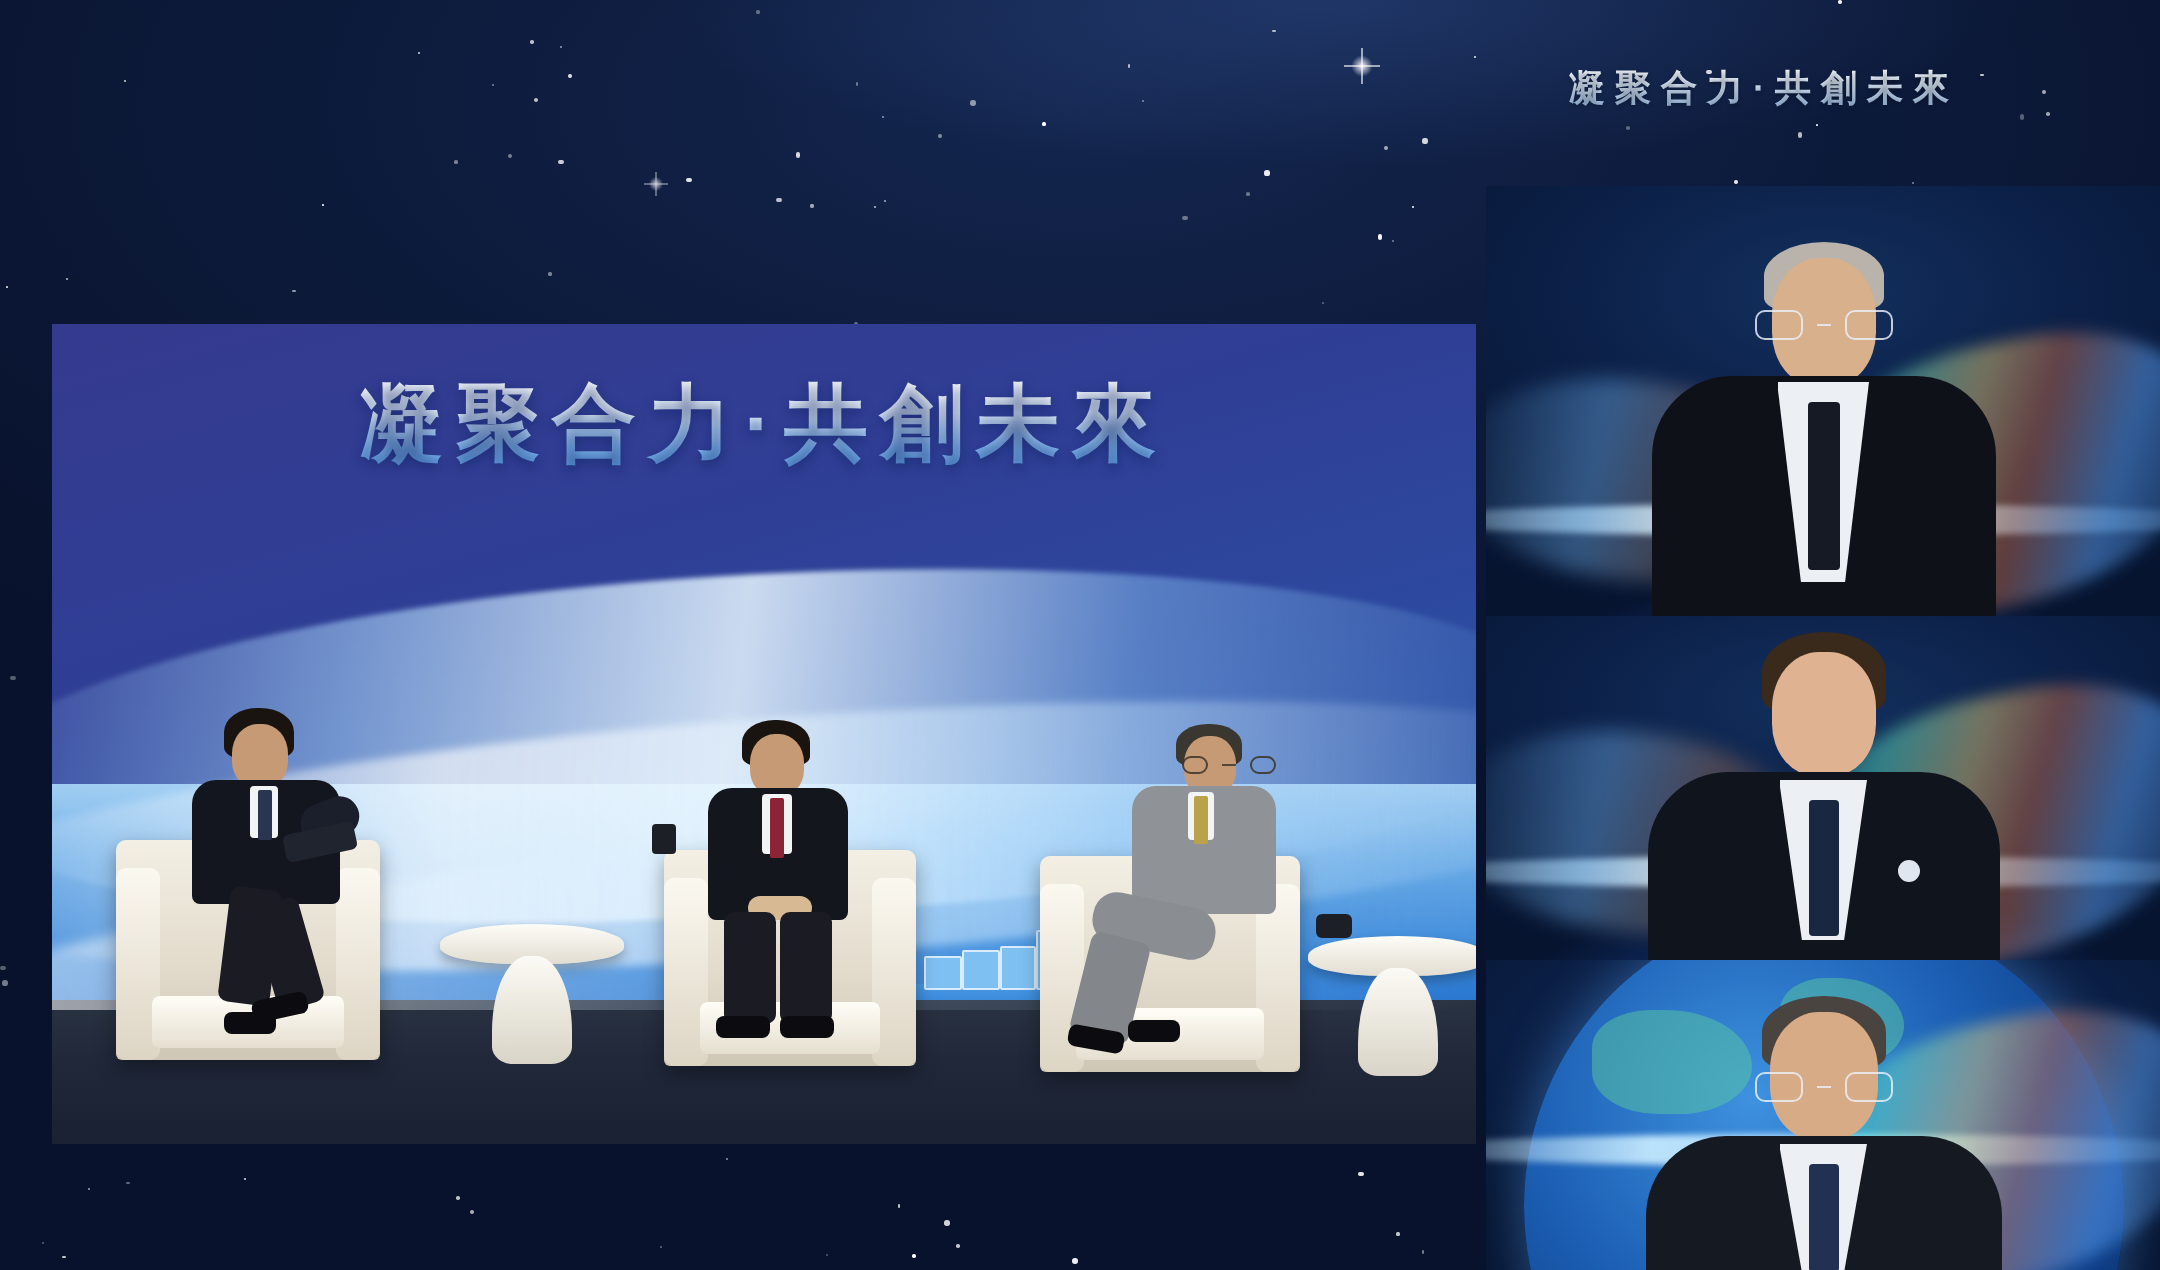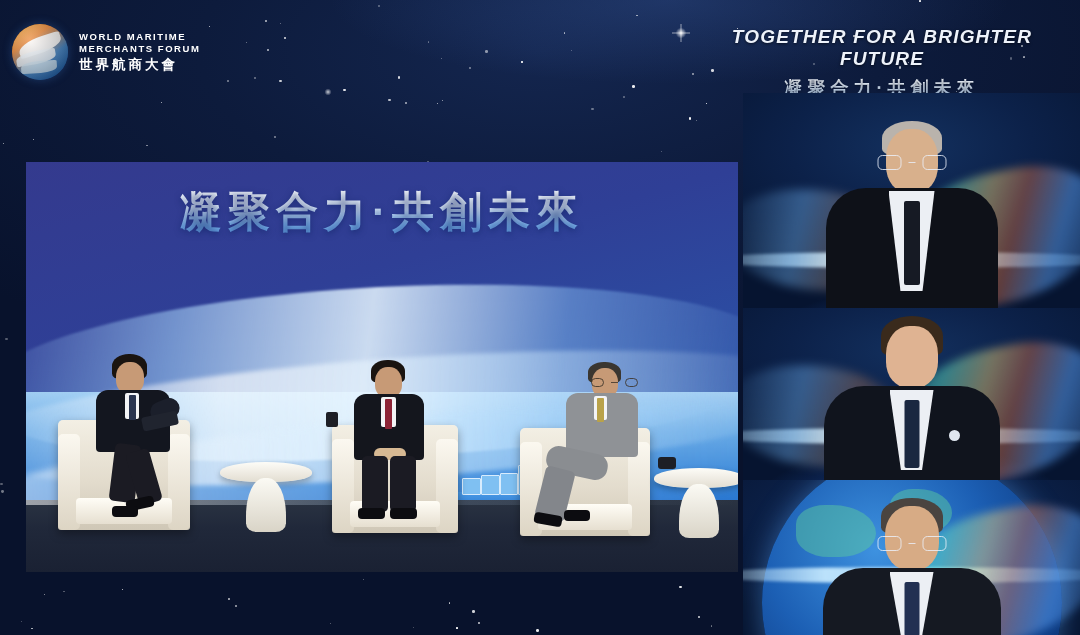--- a/index.html
+++ b/index.html
@@ -471,36 +471,22 @@
       <div class="star" style="width: 2.45874px; height: 2.45874px; left: 431.42px; top: 212.538px; opacity: 0.43;"></div>
       <div class="star" style="width: 1.47314px; height: 1.47314px; left: 896.393px; top: 539.863px; opacity: 0.84;"></div>
       <div class="star" style="width: 1.11815px; height: 1.11815px; left: 990.48px; top: 37.1905px; opacity: 0.75;"></div>
       <div class="star" style="width: 1.73627px; height: 1.73627px; left: 249.209px; top: 223.83px; opacity: 0.63;"></div>
       <div class="star" style="width: 2.81004px; height: 2.81004px; left: 601.232px; top: 339.316px; opacity: 0.47;"></div>
       <div class="star" style="width: 2.65833px; height: 2.65833px; left: 5.04478px; top: 337.576px; opacity: 0.32;"></div>
     </div>
   <div class="sparkle" style="left:672px;top:24px;"></div>
   <div class="sparkle" style="left:322px;top:86px;width:12px;height:12px;opacity:.8"></div>
 
-  <div class="brand">
-    <div class="brand-mark">
-      <div class="sail-a"></div>
-        <div class="sail-b"></div>
-        <div class="sail-c"></div>
-      <div class="shade"></div>
-    </div>
-    <div class="brand-text">
-      <div class="brand-en">WORLD MARITIME</div>
-      <div class="brand-en">MERCHANTS FORUM</div>
-      <div class="brand-cn">世界航商大會</div>
-    </div>
-  </div>
 
   <div class="tagline">
-    <div class="tagline-en">TOGETHER FOR A BRIGHTER FUTURE</div>
     <div class="tagline-cn">凝聚合力·共創未來</div>
   </div>
 
   <div class="stage-video">
 
     <div class="led-wall"></div>
     <div class="led-lower"></div>
     <div class="led-sweep"></div>
     <div class="led-sweep2"></div>
     <div class="led-wave"></div>

